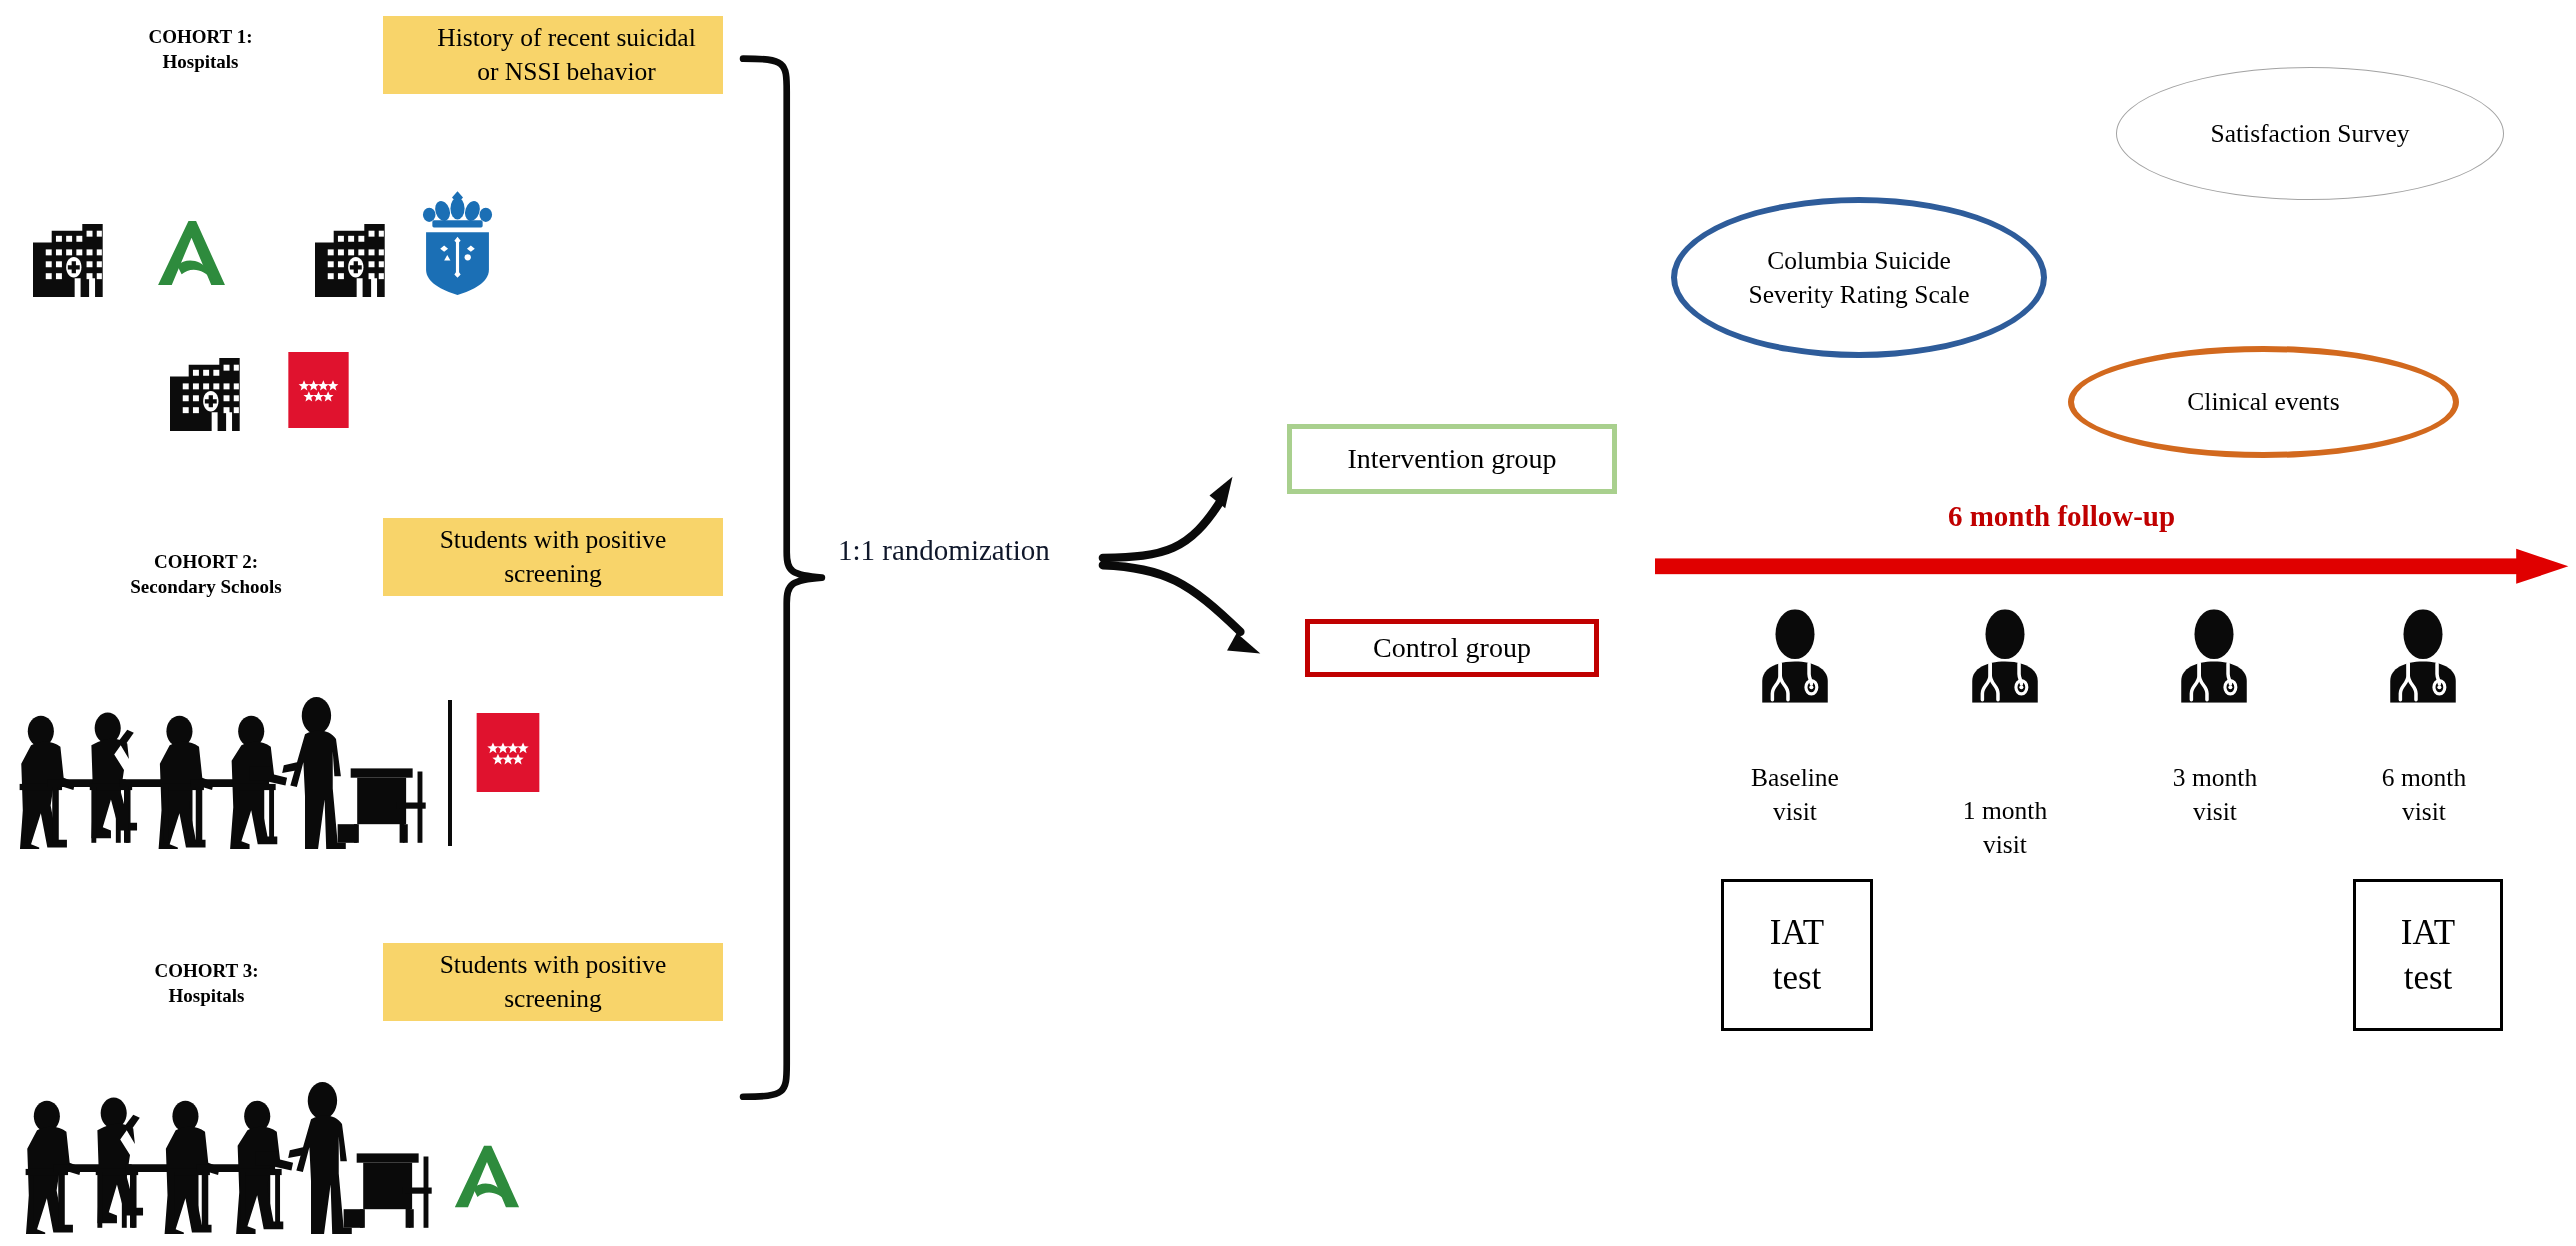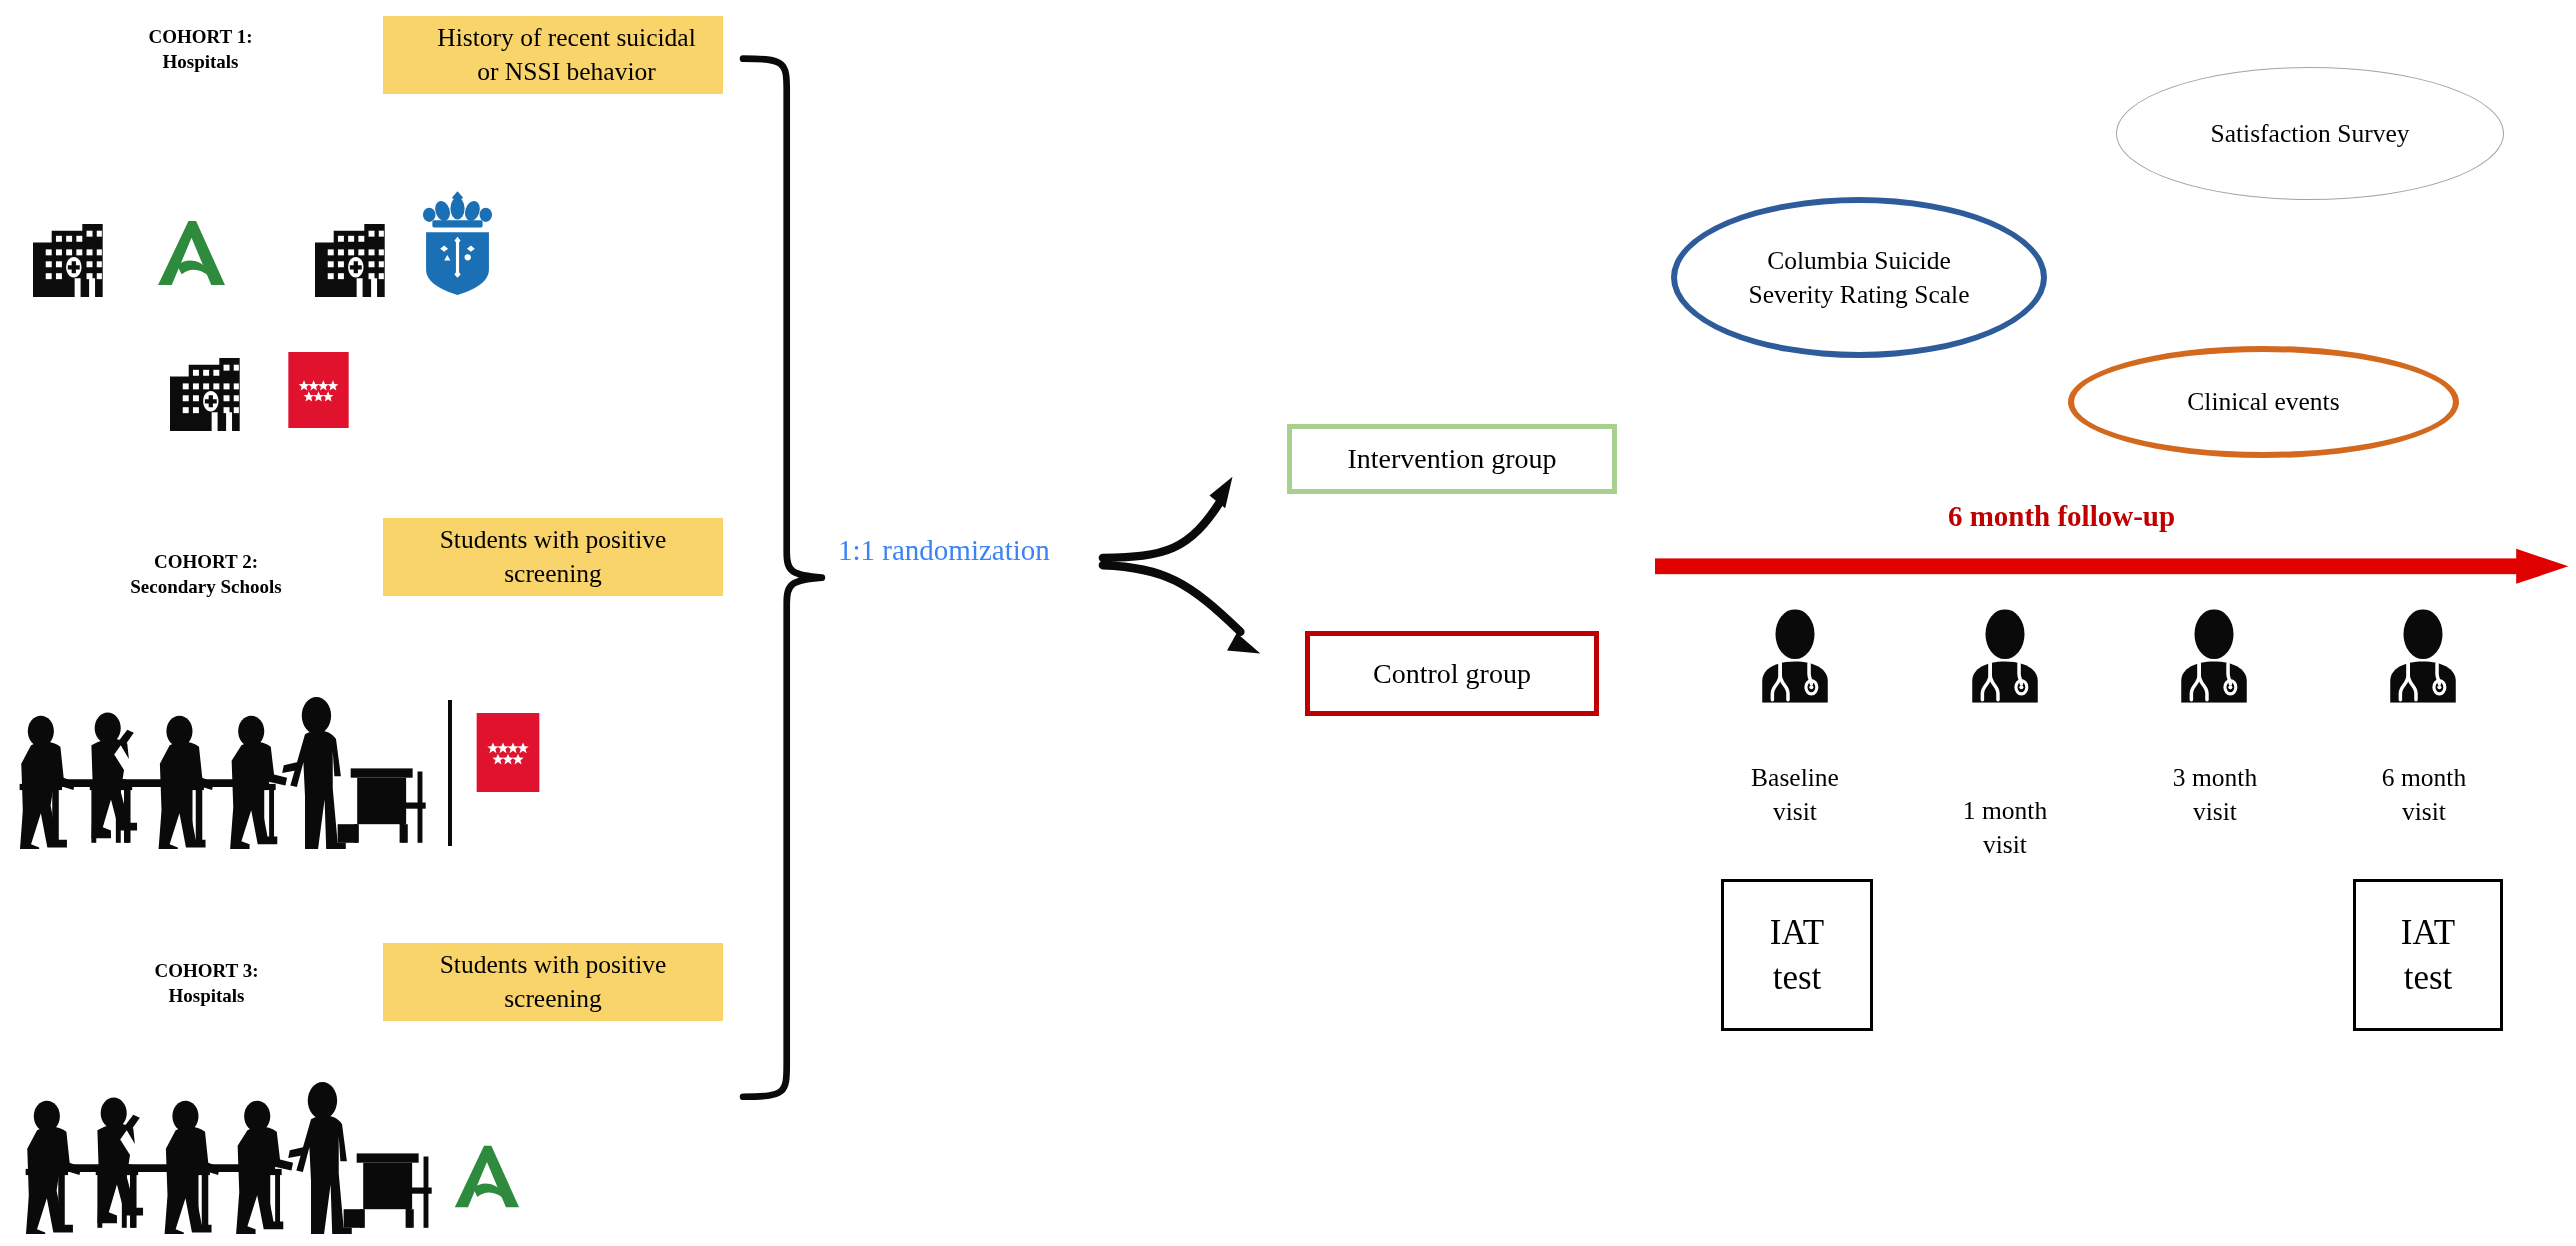--- a/index.html
+++ b/index.html
@@ -58,21 +58,21 @@
     font-size: 28px;
     color: #000000;
     box-sizing: border-box;
   }
   .group-box.intervention { border: 5.5px solid #A9D08E; }
   .group-box.control { border: 5.5px solid #C00000; }
 
   
   .rand-label {
     position: absolute;
-    color: #3b82f6;
+    color: #0f172a;
     font-size: 29px;
     white-space: nowrap;
   }
 
   
   .ellipse {
     position: absolute;
     border-radius: 50%;
     background: transparent;
     display: flex;
@@ -366,21 +366,21 @@
     <path d="M222,26 l-12,52 l-26,-21 z" fill="#0a0a0a"></path>
 
     <path d="M8,172 C110,176 150,200 235,282" fill="none" stroke="#0a0a0a" stroke-width="14" stroke-linecap="round"></path>
     <path d="M268,318 l-55,-5 l16,-29 z" fill="#0a0a0a"></path>
   </svg>
 
   <div class="group-box intervention" style="left:1287px; top:424px; width:330px; height:70px;">
     <span>Intervention group</span>
   </div>
 
-  <div class="group-box control" style="left:1305px; top:619px; width:294px; height:85px;margin-top:12px;">
+  <div class="group-box control" style="left:1305px; top:619px; width:294px; height:58px;">
     <span>Control group</span>
   </div>
 
   <div class="ellipse cssrs" style="left:1671px; top:197px; width:376px; height:161px;">
     <div>
       <span>Columbia Suicide</span>
       <span>Severity Rating Scale</span>
     </div>
   </div>
 

